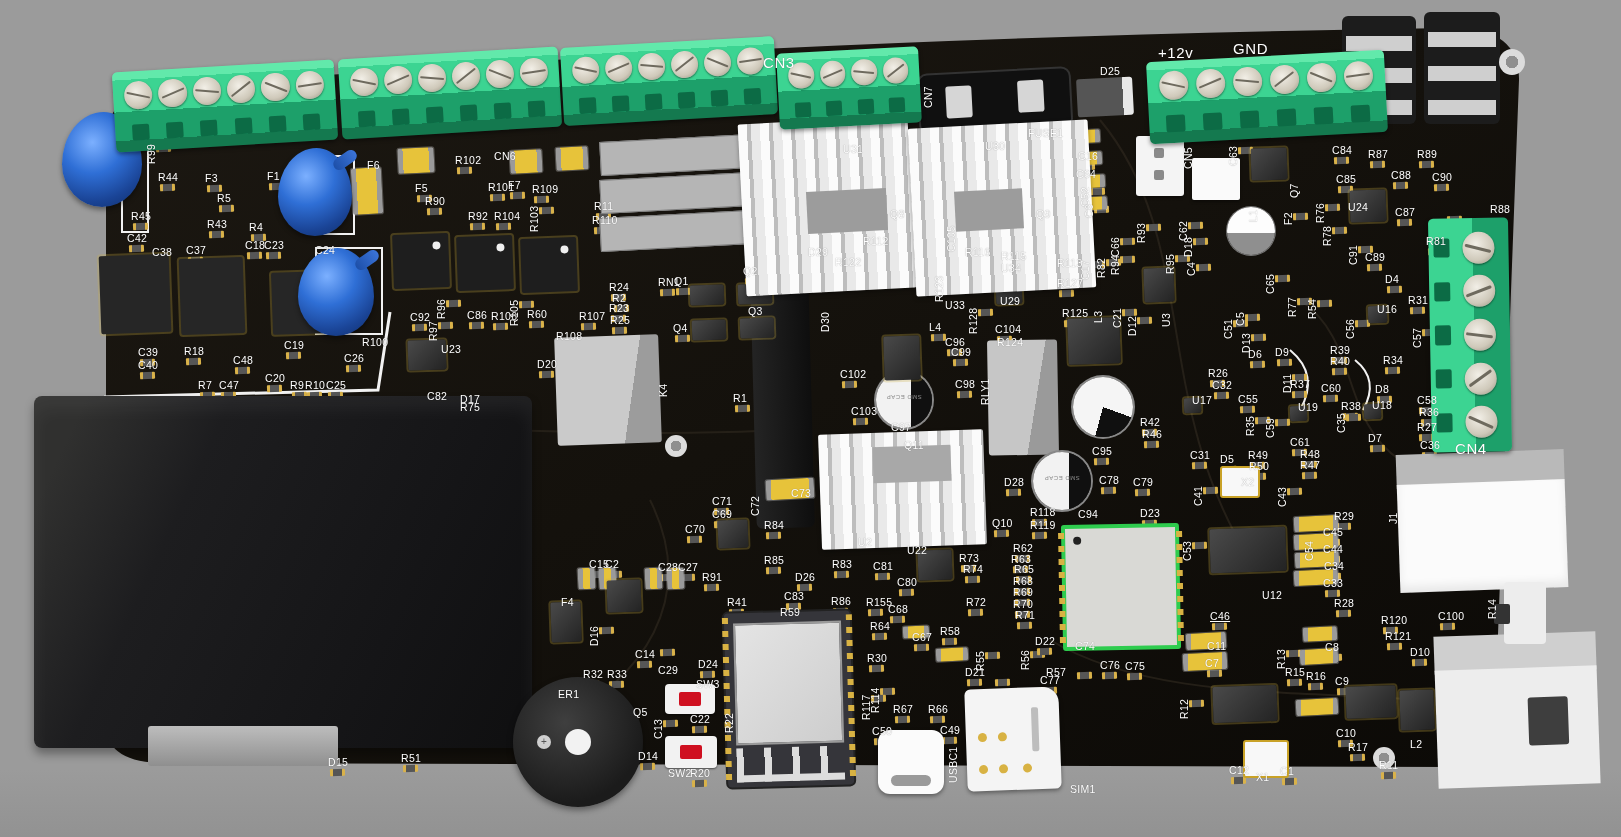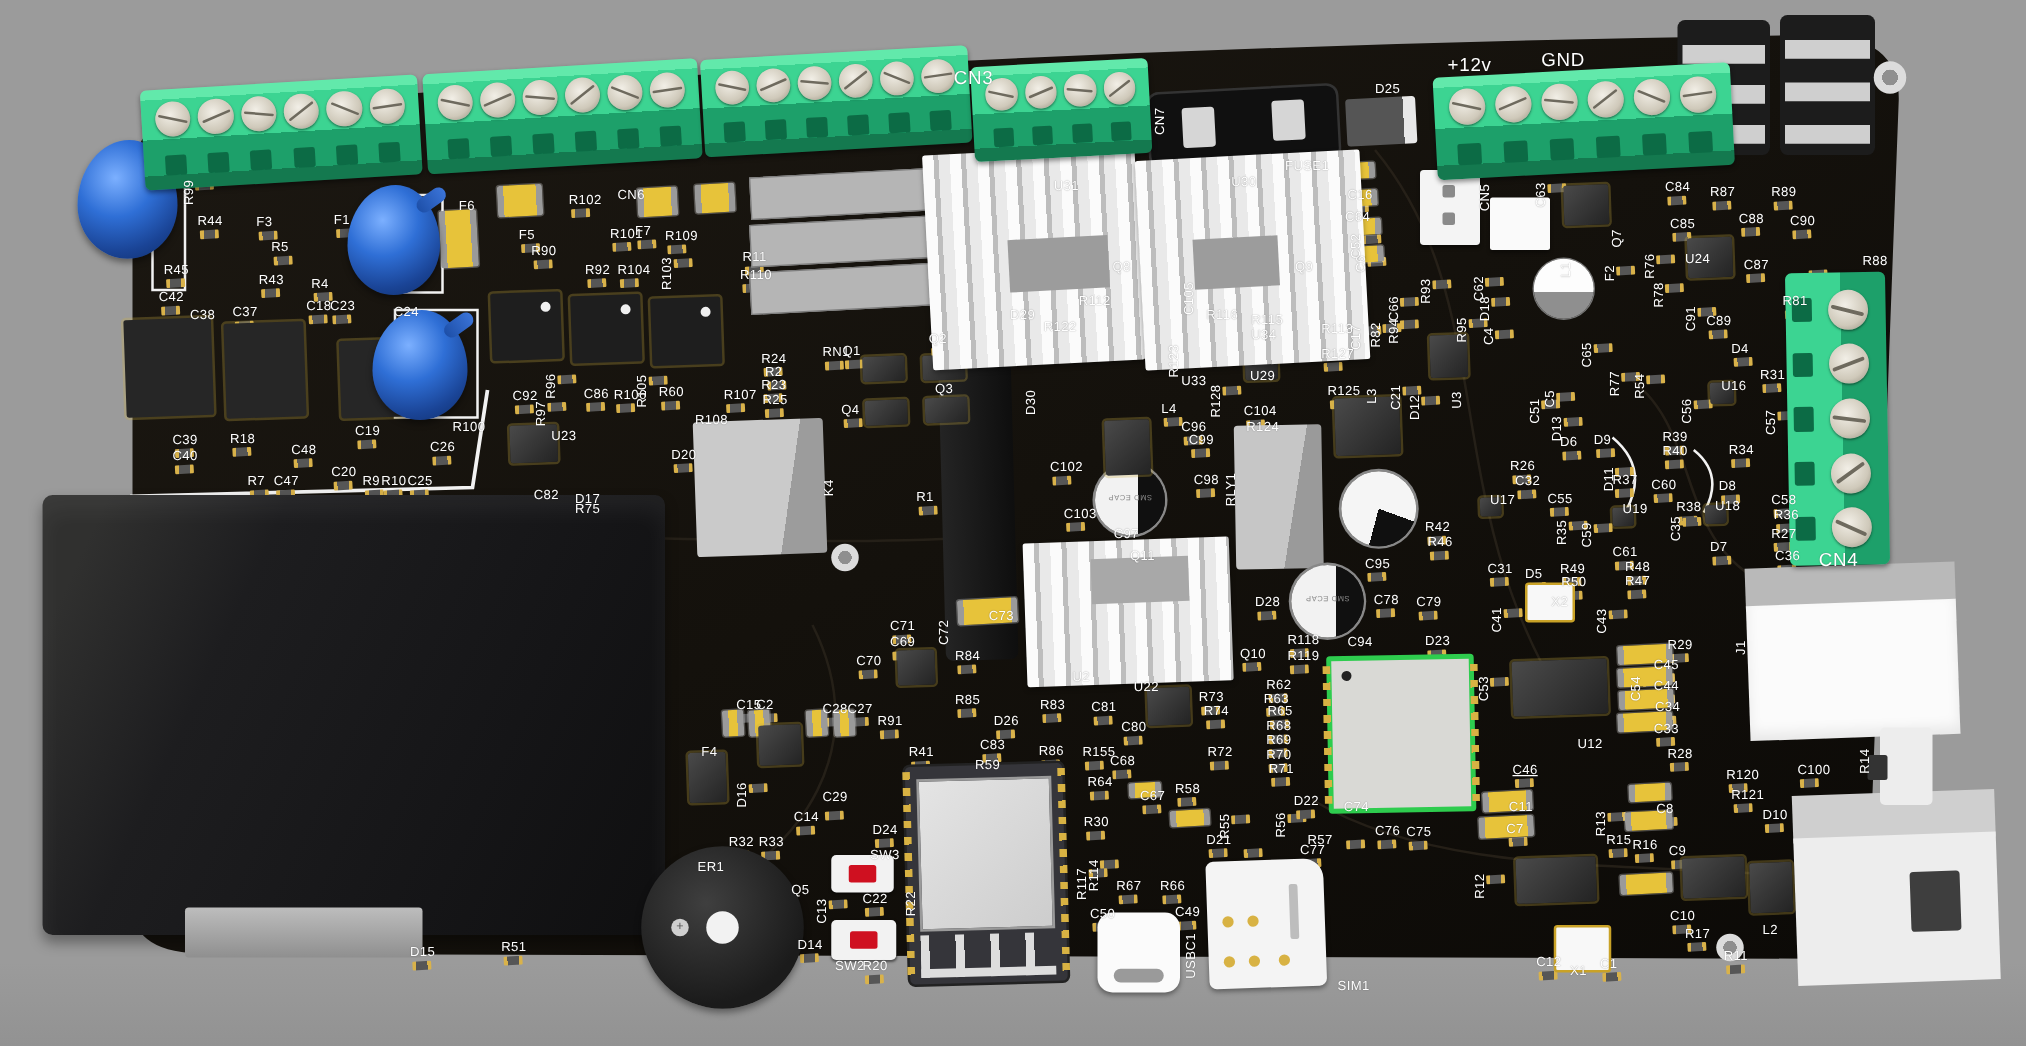--- a/index.html
+++ b/index.html
@@ -876,21 +876,21 @@
       <span class="lbl" style="left: 727px; top: 597px;">R41</span>
       <span class="lbl" style="left: 780px; top: 607px;">R59</span>
       <span class="lbl" style="left: 702px; top: 572px;">R91</span>
       <span class="lbl" style="left: 589px; top: 559px;">C15</span>
       <span class="lbl" style="left: 605px; top: 559px;">C2</span>
       <span class="lbl" style="left: 658px; top: 562px;">C28</span>
       <span class="lbl" style="left: 678px; top: 562px;">C27</span>
       <span class="lbl" style="left: 561px; top: 597px;">F4</span>
       <span class="lbl vert" style="left: 589px; top: 645.6px;">D16</span>
       <span class="lbl" style="left: 635px; top: 649px;">C14</span>
-      <span class="lbl" style="left: 658px; top: 633px;">C29</span>
+      <span class="lbl" style="left: 658px; top: 665px;">C29</span>
       <span class="lbl" style="left: 583px; top: 669px;">R32</span>
       <span class="lbl" style="left: 607px; top: 669px;">R33</span>
       <span class="lbl" style="left: 633px; top: 707px;">Q5</span>
       <span class="lbl" style="left: 558px; top: 689px;">ER1</span>
       <span class="lbl" style="left: 698px; top: 659px;">D24</span>
       <span class="lbl" style="left: 696px; top: 679px;">SW3</span>
       <span class="lbl" style="left: 690px; top: 714px;">C22</span>
       <span class="lbl vert" style="left: 653px; top: 738.6px;">C13</span>
       <span class="lbl vert" style="left: 724px; top: 732.6px;">R22</span>
       <span class="lbl" style="left: 638px; top: 751px;">D14</span>

